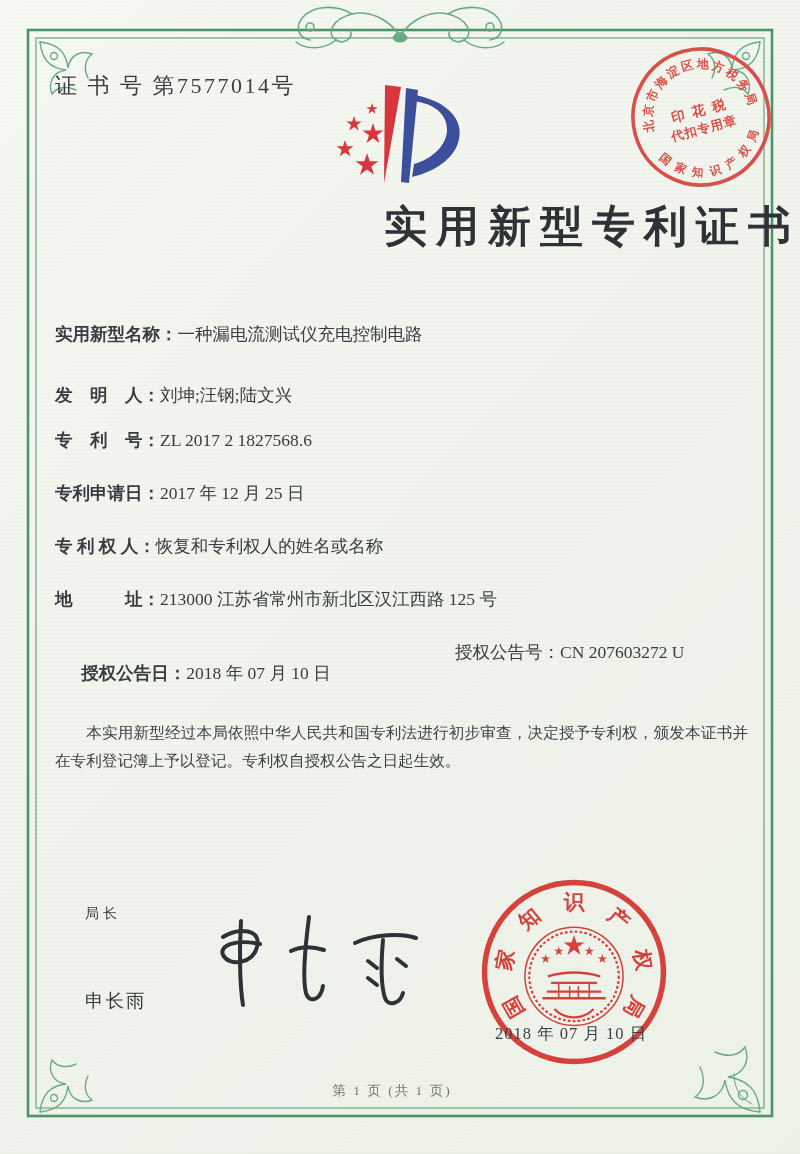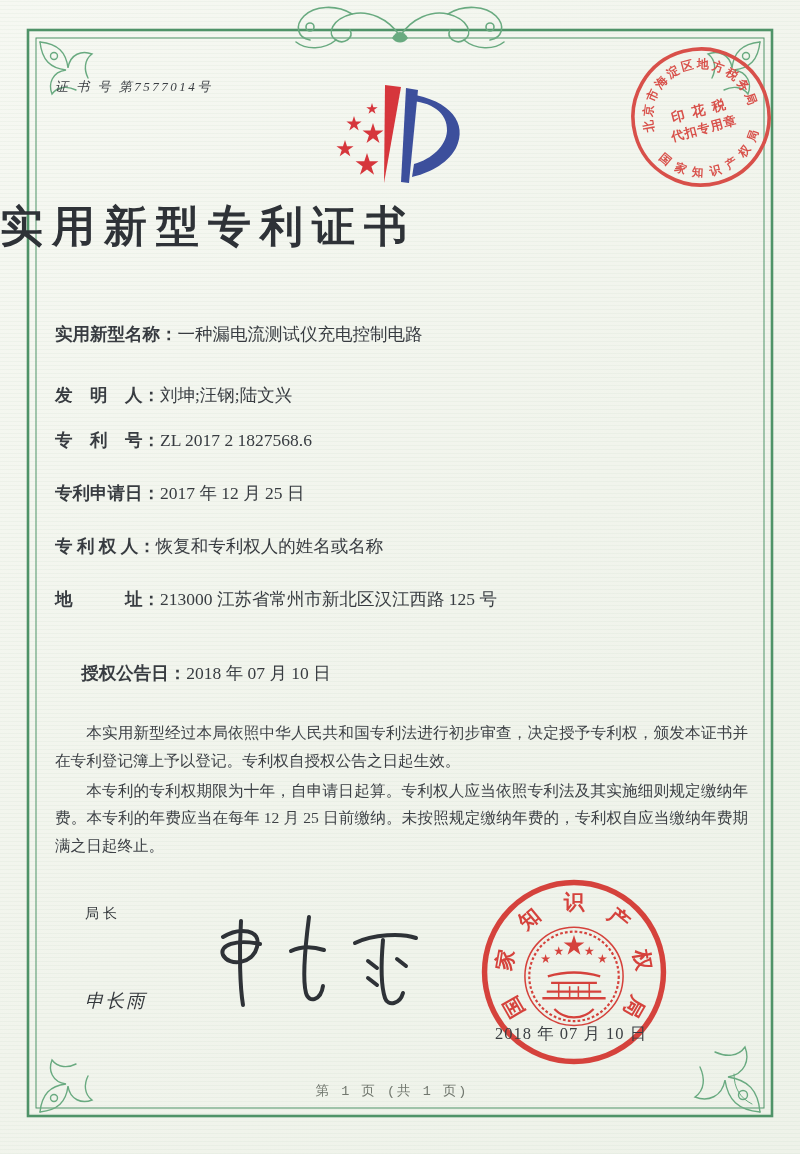--- a/index.html
+++ b/index.html
@@ -7,38 +7,38 @@
     position:relative;width:800px;height:1154px;overflow:hidden;
     background:linear-gradient(135deg,#f6f8f2 0%,#f1f4ec 55%,#eef2e9 100%);
     font-family:"Liberation Serif","DejaVu Serif",serif;color:#35393d;
   }
   
   .page::before{
     content:"";position:absolute;inset:0;pointer-events:none;
     background:repeating-linear-gradient(0deg,rgba(110,160,120,0.055) 0 1px,transparent 1px 4px);
   }
   .abs{position:absolute;}
-  .cert-no{left:55px;top:78px;font-size:13px;letter-spacing:2.5px;color:#3a3e43;font-style:italic;}
-  .title{left:0;right:0;top:198px;text-align:left;font-size:43px;font-weight:700;
+  .cert-no{left:55px;top:71px;font-size:22px;letter-spacing:2.5px;color:#3a3e43;}
+  .title{left:0;right:0;top:198px;text-align:right;font-size:43px;font-weight:700;
          letter-spacing:9px;color:#2e3237;}
   .fields{left:55px;right:50px;top:322px;font-size:17.5px;color:#383c41;}
   .frow{position:absolute;left:0;right:0;white-space:pre;}
   .frow .lbl{white-space:pre;font-weight:bold;}
   .grant-cell{position:absolute;left:400px;top:0;white-space:pre;}
   .paras{left:55px;right:52px;top:678px;font-size:15.6px;line-height:1.78;
          color:#3d4146;text-align:justify;margin-top:41px;}
   .paras p{margin:0 0 2px 0;text-indent:2em;}
   .sig-title{left:85px;top:905px;font-size:14px;letter-spacing:4px;}
-  .sig-name{left:85px;top:988px;font-size:18.5px;letter-spacing:2px;font-style:italic;}
+  .sig-name{left:85px;top:988px;font-size:18.5px;letter-spacing:2px;}
   .sig-svg{left:205px;top:903px;}
   .seal-date{left:495px;top:1023px;font-size:16.5px;letter-spacing:1px;color:#3b3f43;z-index:3;}
   .office-seal{left:478px;top:876px;z-index:2;}
   .tax-stamp{left:626px;top:42px;}
   .footer{left:0;right:16px;top:1082px;text-align:center;font-size:13.5px;
-          letter-spacing:2px;color:#72786f;font-family:Liberation Mono, monospace;}
+          letter-spacing:2px;color:#72786f;}
   .frame{left:0;top:0;pointer-events:none;}
   svg text{font-family:"Liberation Serif","DejaVu Serif",serif;}
   .seal-arc text{font-weight:bold;}
 </style>
 </head>
 <body>
 
 <div class="page">
 
   <svg class="abs frame" width="800" height="1154" viewBox="0 0 800 1154">
@@ -143,26 +143,26 @@
 
   <div class="abs fields">
     <div class="frow" style="top:0"><span class="lbl">实用新型名称：</span><span>一种漏电流测试仪充电控制电路</span></div>
     <div class="frow" style="top:61px"><span class="lbl">发　明　人：</span><span>刘坤;汪钢;陆文兴</span></div>
     <div class="frow" style="top:106px"><span class="lbl">专　利　号：</span><span>ZL 2017 2 1827568.6</span></div>
     <div class="frow" style="top:159px"><span class="lbl">专利申请日：</span><span>2017 年 12 月 25 日</span></div>
     <div class="frow" style="top:212px"><span class="lbl">专 利 权 人：</span><span>恢复和专利权人的姓名或名称</span></div>
     <div class="frow" style="top:265px"><span class="lbl">地　　　址：</span><span>213000 江苏省常州市新北区汉江西路 125 号</span></div>
     <div class="frow" style="top:318px">
       <span class="lbl">授权公告日：</span><span>2018 年 07 月 10 日</span>
+      <span class="grant-cell"><span>授权公告号：</span><span>CN 207603272 U</span></span>
     </div>
   </div>
 
   <div class="abs paras">
     <p>本实用新型经过本局依照中华人民共和国专利法进行初步审查，决定授予专利权，颁发本证书并在专利登记簿上予以登记。专利权自授权公告之日起生效。</p>
-    <p>本专利的专利权期限为十年，自申请日起算。专利权人应当依照专利法及其实施细则规定缴纳年费。本专利的年费应当在每年 12 月 25 日前缴纳。未按照规定缴纳年费的，专利权自应当缴纳年费期满之日起终止。</p>
   </div>
 
   <div class="abs sig-title">局长</div>
   <div class="abs sig-name">申长雨</div>
   <svg class="abs sig-svg" width="230" height="115" viewBox="0 0 230 115">
     <g fill="none" stroke="#2e3237" stroke-width="4" stroke-linecap="round">
       <path d="M36,18 C34,50 35,84 38,102"></path>
       <path d="M18,34 C34,24 57,26 52,44 C48,61 24,64 18,52 C14,42 31,36 55,41"></path>
       <path d="M104,14 C100,45 97,75 101,90 C104,101 116,97 118,83"></path>
       <path d="M86,48 C98,42 110,44 119,47"></path>

